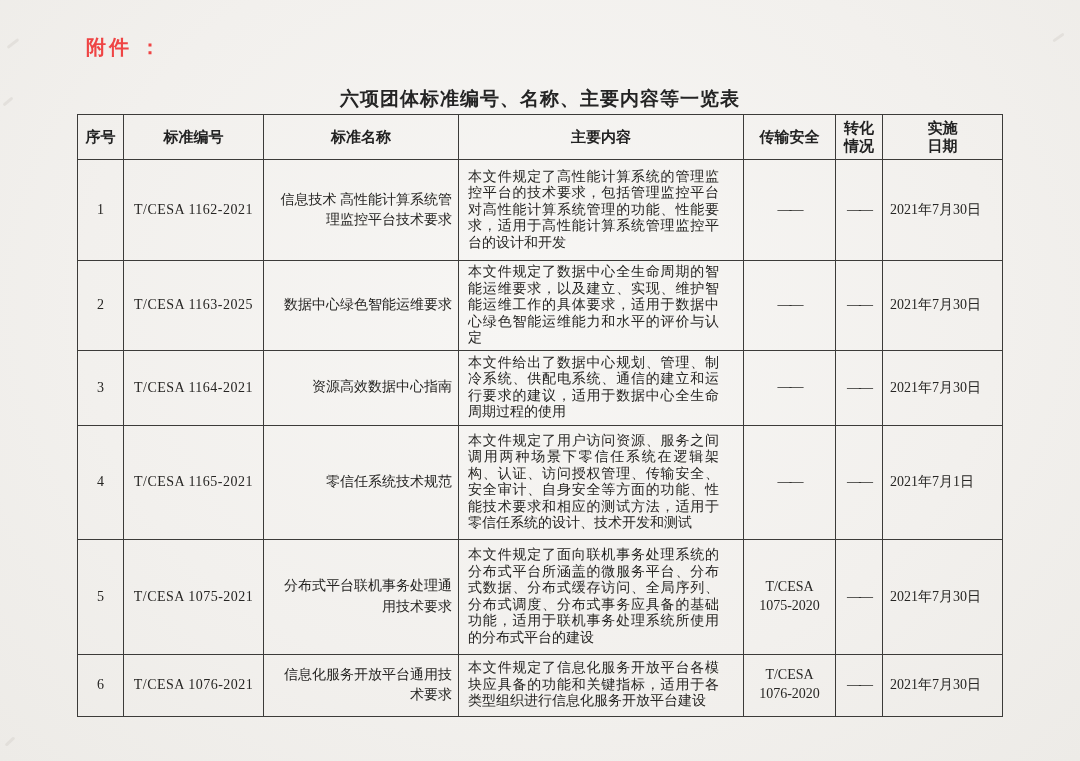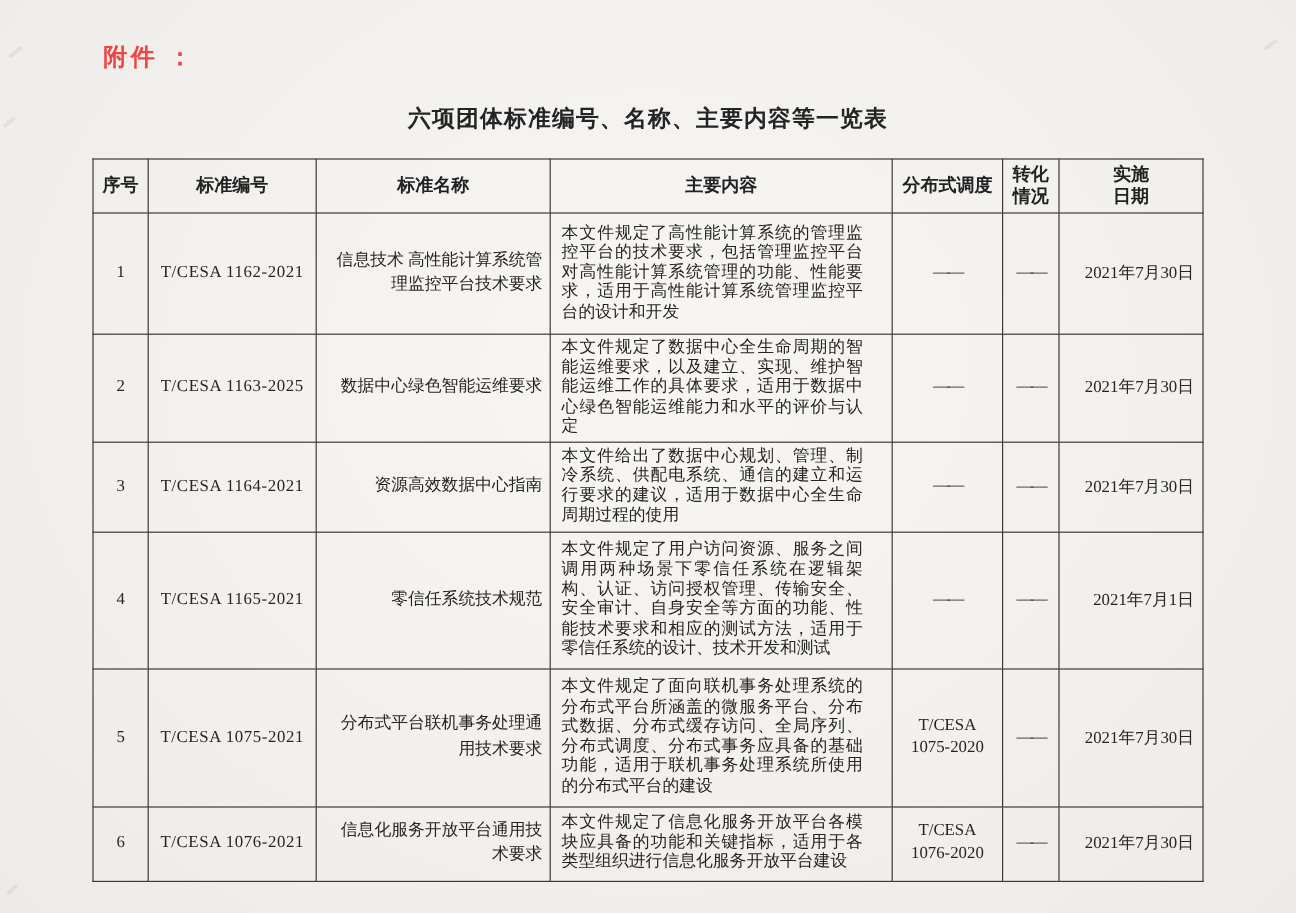--- a/index.html
+++ b/index.html
@@ -44,21 +44,21 @@
     text-align: center;
     font-size: 19px;
     font-weight: bold;
     letter-spacing: 1px;
     color: #242424;
   }
 
   table.standards {
     position: absolute;
     left: 77px;
-    top: 132px;
+    top: 114px;
     width: 925px;
     border-collapse: collapse;
     table-layout: fixed;
     background: transparent;
   }
   .standards th, .standards td {
     border: 1.6px solid #3c3b39;
     vertical-align: middle;
     padding: 2px 7px;
     overflow: hidden;
@@ -77,21 +77,21 @@
     font-size: 14px;
     color: #262523;
   }
   
   td.c-no     { text-align: center; font-size: 14px; }
   td.c-code   { text-align: center; white-space: nowrap; font-size: 14px; letter-spacing: .5px; }
   td.c-name   { text-align: right; line-height: 1.45; padding-left: 9px; padding-right: 6px; }
   td.c-content{ text-align: justify; line-height: 16.5px; font-size: 13.6px; padding: 3px 24px 3px 9px; }
   td.c-replaced { text-align: center; line-height: 1.35; font-size: 13.5px; }
   td.c-conv   { text-align: center; padding: 2px 1px; }
-  td.c-date   { text-align: right; white-space: nowrap; font-size: 13.5px; }
+  td.c-date   { text-align: left; white-space: nowrap; font-size: 13.5px; }
 
   
   tbody tr:nth-child(1) { height: 101px; }
   tbody tr:nth-child(2) { height: 87px;  }
   tbody tr:nth-child(3) { height: 75px;  }
   tbody tr:nth-child(4) { height: 114px; }
   tbody tr:nth-child(5) { height: 115px; }
   tbody tr:nth-child(6) { height: 62px;  }
 
   .dash { letter-spacing: -2px; }
@@ -116,21 +116,21 @@
     <col style="width:92px">
     <col style="width:47px">
     <col style="width:120px">
   </colgroup>
   <thead>
     <tr>
       <th>序号</th>
       <th>标准编号</th>
       <th>标准名称</th>
       <th>主要内容</th>
-      <th>分布式调度</th>
+      <th>传输安全</th>
       <th>转化
 情况</th>
       <th>实施
 日期</th>
     </tr>
   </thead>
   <tbody>
     <tr>
       <td class="c-no">1</td>
       <td class="c-code">T/CESA 1162-2021</td>

